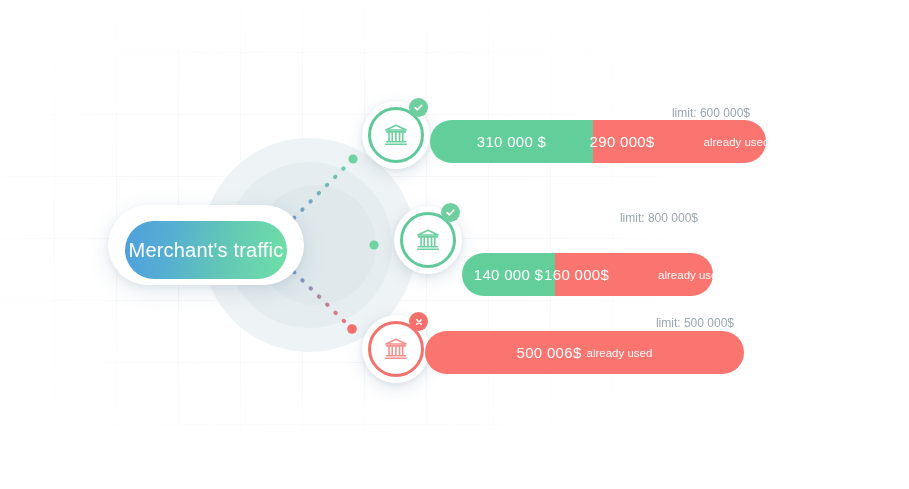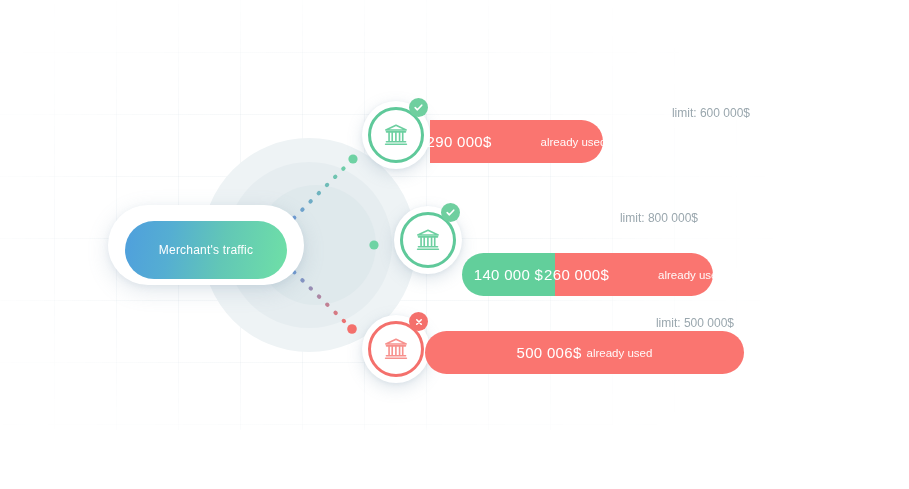--- a/index.html
+++ b/index.html
@@ -37,21 +37,21 @@
     background:#ffffff;border-radius:40px;
     box-shadow:0 6px 22px rgba(110,140,165,.20), 0 2px 6px rgba(110,140,165,.10);
   }
   .pill-inner{
     position:absolute;left:17px;top:16px;width:162px;height:58px;
     border-radius:29px;
     background:linear-gradient(100deg,#4f9fdd 0%,#55aed2 28%,#62c7b6 60%,#6fe0a6 100%);
     display:flex;align-items:center;justify-content:center;
   }
   .pill-label{
-    color:#ffffff;font-size:12px;letter-spacing:.2px;white-space:nowrap;
+    color:#ffffff;font-size:20px;letter-spacing:.2px;white-space:nowrap;
   }
 
   
   .conn{position:absolute;pointer-events:none;}
 
   
   .row{position:absolute;left:0;}
   .badge-wrap{position:absolute;}
   .disc{
     position:absolute;left:0;top:0;border-radius:50%;
@@ -147,20 +147,23 @@
         </svg>
       </div>
       <div class="status ok" style="left:47px;top:-3px;width:19px;height:19px;">
         <svg width="11" height="11" viewBox="0 0 12 12">
           <path d="M2.4 6.2 L4.8 8.5 L9.5 3.5" fill="none" stroke="#ffffff" stroke-width="1.8" stroke-linecap="round" stroke-linejoin="round"></path>
         </svg>
       </div>
     </div>
     <div class="limit" style="left:566px;top:106px;width:184px;">limit: 600 000$</div>
     <div class="bars" style="left:430px;top:120px;height:43px;">
+      <div class="seg green lcap" style="width:163px;">
+        <span class="amt">310 000 $</span>
+      </div>
       <div class="seg red rcap" style="width:173px;">
         <span class="amt">290 000$</span>
         <span class="sub">already used</span>
       </div>
     </div>
   </div>
 
   <div class="row" style="top:0;">
     <div class="badge-wrap" style="left:394px;top:206px;width:68px;height:68px;">
       <div class="disc" style="width:68px;height:68px;"></div>
@@ -180,21 +183,21 @@
           <path d="M2.4 6.2 L4.8 8.5 L9.5 3.5" fill="none" stroke="#ffffff" stroke-width="1.8" stroke-linecap="round" stroke-linejoin="round"></path>
         </svg>
       </div>
     </div>
     <div class="limit" style="left:514px;top:211px;width:184px;">limit: 800 000$</div>
     <div class="bars" style="left:462px;top:225px;height:43px;margin-top:28px;">
       <div class="seg green lcap" style="width:93px;">
         <span class="amt">140 000 $</span>
       </div>
       <div class="seg red rcap" style="width:158px;">
-        <span class="amt">260 000$</span>
+        <span class="amt">160 000$</span>
         <span class="sub">already used</span>
       </div>
     </div>
   </div>
 
   <div class="row" style="top:0;">
     <div class="badge-wrap" style="left:362px;top:315px;width:68px;height:68px;">
       <div class="disc" style="width:68px;height:68px;"></div>
       <div class="ring red" style="left:6px;top:6px;width:50px;height:50px;">
         <svg width="26" height="26" viewBox="0 0 24 24">

